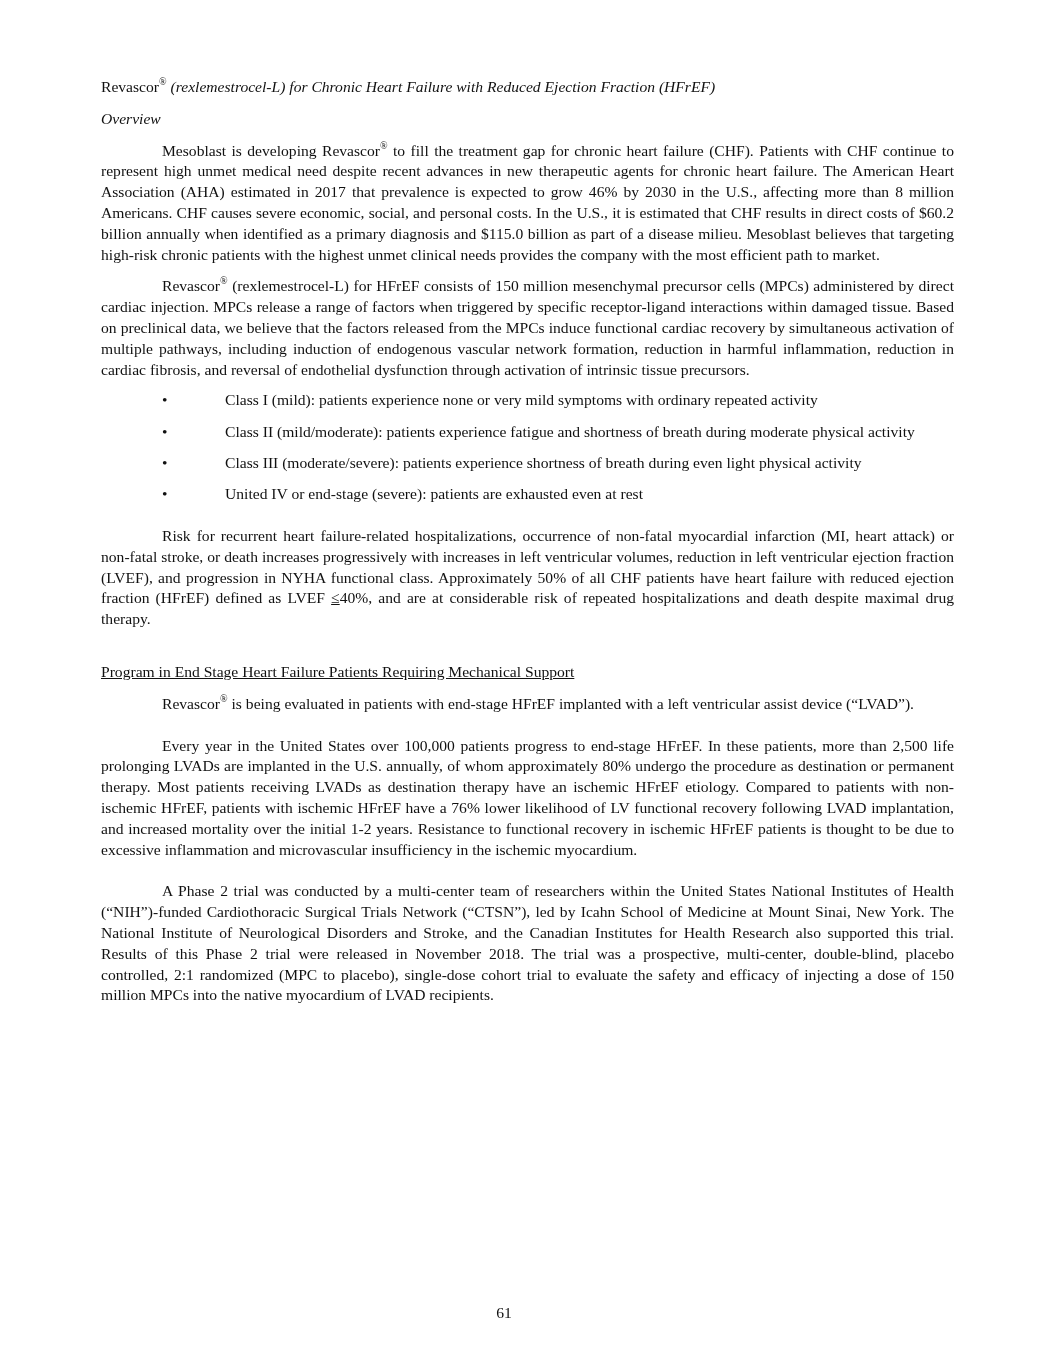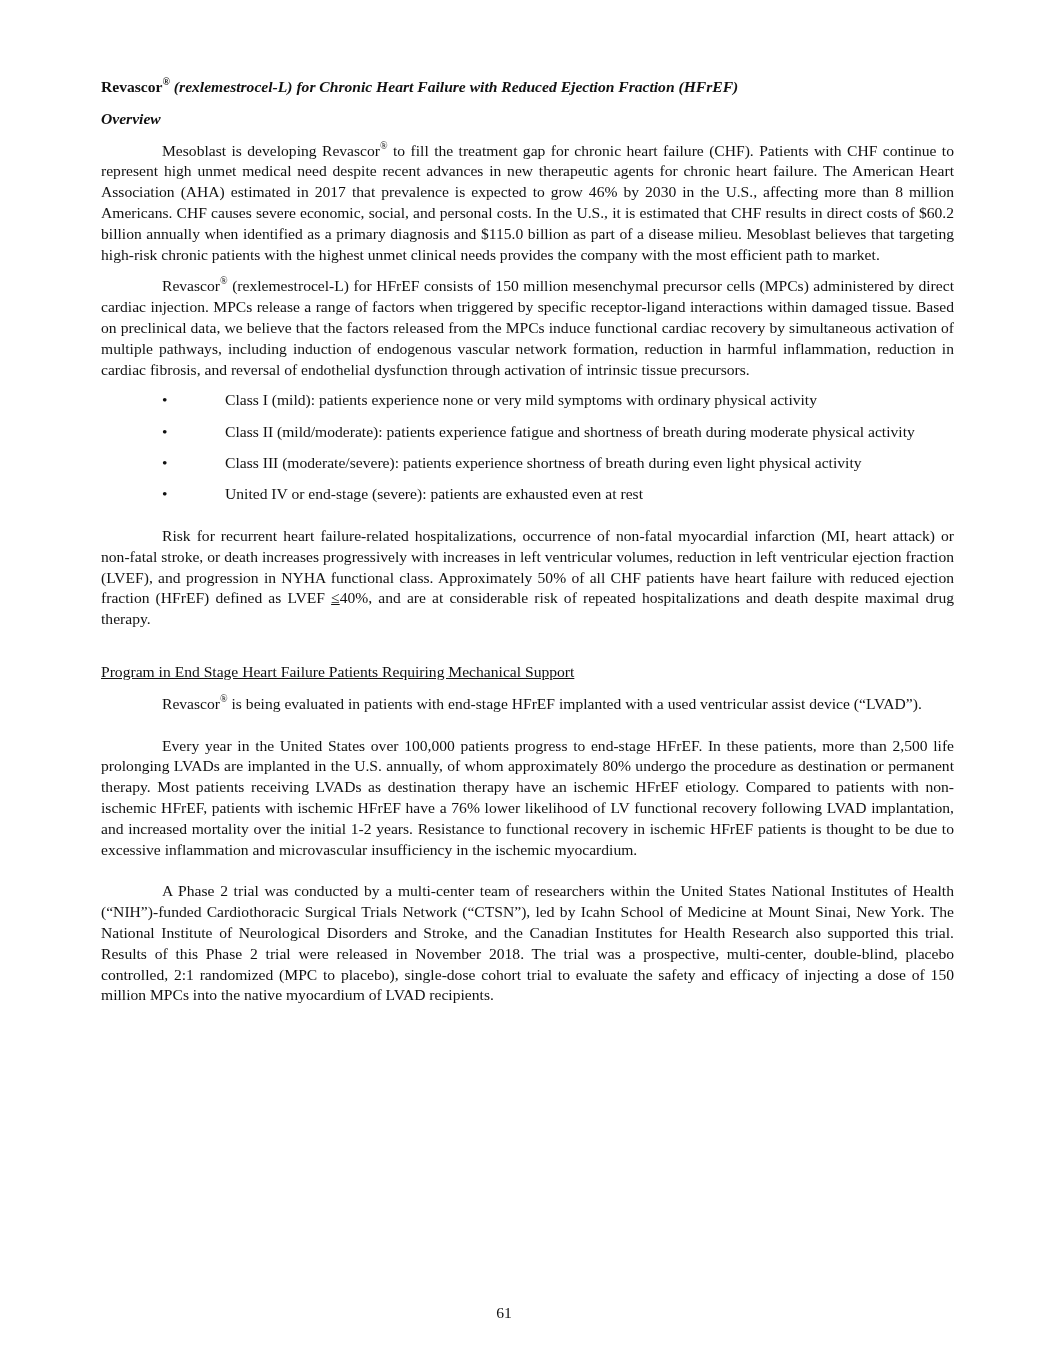--- a/index.html
+++ b/index.html
@@ -5,23 +5,23 @@
   html, body { margin: 0; padding: 0; background: #ffffff; }
   body {
     width: 1055px; height: 1365px; position: relative; overflow: hidden;
     font-family: "Liberation Serif", "DejaVu Serif", serif;
     color: #111111; font-size: 15.6px; line-height: 20.8px;
   }
   .page { position: absolute; left: 101px; top: 45px; width: 853px; }
   p { margin: 0; text-align: justify; }
   .indent { text-indent: 61px; font-family: Liberation Serif, serif; }
   .sup { font-size: 10px; vertical-align: 7px; line-height: 0; }
-  .heading { font-weight: bold; margin-top: 0; }
+  .heading { font-weight: normal; margin-top: 0; }
   .heading .ital { font-style: italic; }
-  .italic { font-style: italic; font-weight: bold; }
+  .italic { font-style: italic; }
   .underline { text-decoration: underline; }
   ul.bullets { list-style: none; margin: 0; padding: 0; }
   ul.bullets li { position: relative; padding-left: 124px; text-align: justify; margin-bottom: 10.5px; }
   ul.bullets li .dot { position: absolute; left: 61px; top: 0; }
   .page-num { position: absolute; top: 1303px; left: 0; width: 1008px; text-align: center; }
 </style>
 </head>
 <body>
 
 <div class="page">
@@ -36,34 +36,34 @@
   <p class="indent" style="margin-top:11px;">
     <span>Mesoblast is developing Revascor</span><span class="sup">®</span><span> to fill the treatment gap for chronic heart failure (CHF). Patients with CHF continue to represent high unmet medical need despite recent advances in new therapeutic agents for chronic heart failure. The American Heart Association (AHA) estimated in 2017 that prevalence is expected to grow 46% by 2030 in the U.S., affecting more than 8 million Americans. CHF causes severe economic, social, and personal costs. In the U.S., it is estimated that CHF results in direct costs of $60.2 billion annually when identified as a primary diagnosis and $115.0 billion as part of a disease milieu. Mesoblast believes that targeting high-risk chronic patients with the highest unmet clinical needs provides the company with the most efficient path to market.</span>
   </p>
 
   <p class="indent" style="margin-top:11px;">
     <span>Revascor</span><span class="sup">®</span><span> (rexlemestrocel-L) for HFrEF consists of 150 million mesenchymal precursor cells (MPCs) administered by direct cardiac injection. MPCs release a range of factors when triggered by specific receptor-ligand interactions within damaged tissue. Based on preclinical data, we believe that the factors released from the MPCs induce functional cardiac recovery by simultaneous activation of multiple pathways, including induction of endogenous vascular network formation, reduction in harmful inflammation, reduction in cardiac fibrosis, and reversal of endothelial dysfunction through activation of intrinsic tissue precursors.</span>
   </p>
 
 
   <ul class="bullets" style="margin-top:10px;">
-    <li><span class="dot">•</span><span>Class I (mild): patients experience none or very mild symptoms with ordinary physical activity</span></li>
+    <li><span class="dot">•</span><span>Class I (mild): patients experience none or very mild symptoms with ordinary repeated activity</span></li>
     <li><span class="dot">•</span><span>Class II (mild/moderate): patients experience fatigue and shortness of breath during moderate physical activity</span></li>
     <li><span class="dot">•</span><span>Class III (moderate/severe): patients experience shortness of breath during even light physical activity</span></li>
     <li><span class="dot">•</span><span>United IV or end-stage (severe): patients are exhausted even at rest</span></li>
   </ul>
 
   <p class="indent" style="margin-top:21px;">
     <span>Risk for recurrent heart failure-related hospitalizations, occurrence of non-fatal myocardial infarction (MI, heart attack) or non-fatal stroke, or death increases progressively with increases in left ventricular volumes, reduction in left ventricular ejection fraction (LVEF), and progression in NYHA functional class. Approximately 50% of all CHF patients have heart failure with reduced ejection fraction (HFrEF) defined as LVEF </span><span class="underline">≤</span><span>40%, and are at considerable risk of repeated hospitalizations and death despite maximal drug therapy.</span>
   </p>
 
   <p class="underline" style="margin-top:32px;">Program in End Stage Heart Failure Patients Requiring Mechanical Support</p>
 
   <p class="indent" style="margin-top:11px;">
-    <span>Revascor</span><span class="sup">®</span><span> is being evaluated in patients with end-stage HFrEF implanted with a used ventricular assist device (“LVAD”).</span>
+    <span>Revascor</span><span class="sup">®</span><span> is being evaluated in patients with end-stage HFrEF implanted with a left ventricular assist device (“LVAD”).</span>
   </p>
 
   <p class="indent" style="margin-top:21px;">Every year in the United States over 100,000 patients progress to end-stage HFrEF. In these patients, more than 2,500 life prolonging LVADs are implanted in the U.S. annually, of whom approximately 80% undergo the procedure as destination or permanent therapy. Most patients receiving LVADs as destination therapy have an ischemic HFrEF etiology. Compared to patients with non-ischemic HFrEF, patients with ischemic HFrEF have a 76% lower likelihood of LV functional recovery following LVAD implantation, and increased mortality over the initial 1-2 years. Resistance to functional recovery in ischemic HFrEF patients is thought to be due to excessive inflammation and microvascular insufficiency in the ischemic myocardium.</p>
 
   <p class="indent" style="margin-top:21px;">A Phase 2 trial was conducted by a multi-center team of researchers within the United States National Institutes of Health (“NIH”)-funded Cardiothoracic Surgical Trials Network (“CTSN”), led by Icahn School of Medicine at Mount Sinai, New York. The National Institute of Neurological Disorders and Stroke, and the Canadian Institutes for Health Research also supported this trial. Results of this Phase 2 trial were released in November 2018. The trial was a prospective, multi-center, double-blind, placebo controlled, 2:1 randomized (MPC to placebo), single-dose cohort trial to evaluate the safety and efficacy of injecting a dose of 150 million MPCs into the native myocardium of LVAD recipients.</p>
 </div>
 
 <div class="page-num">61</div>
 
 </body></html>

